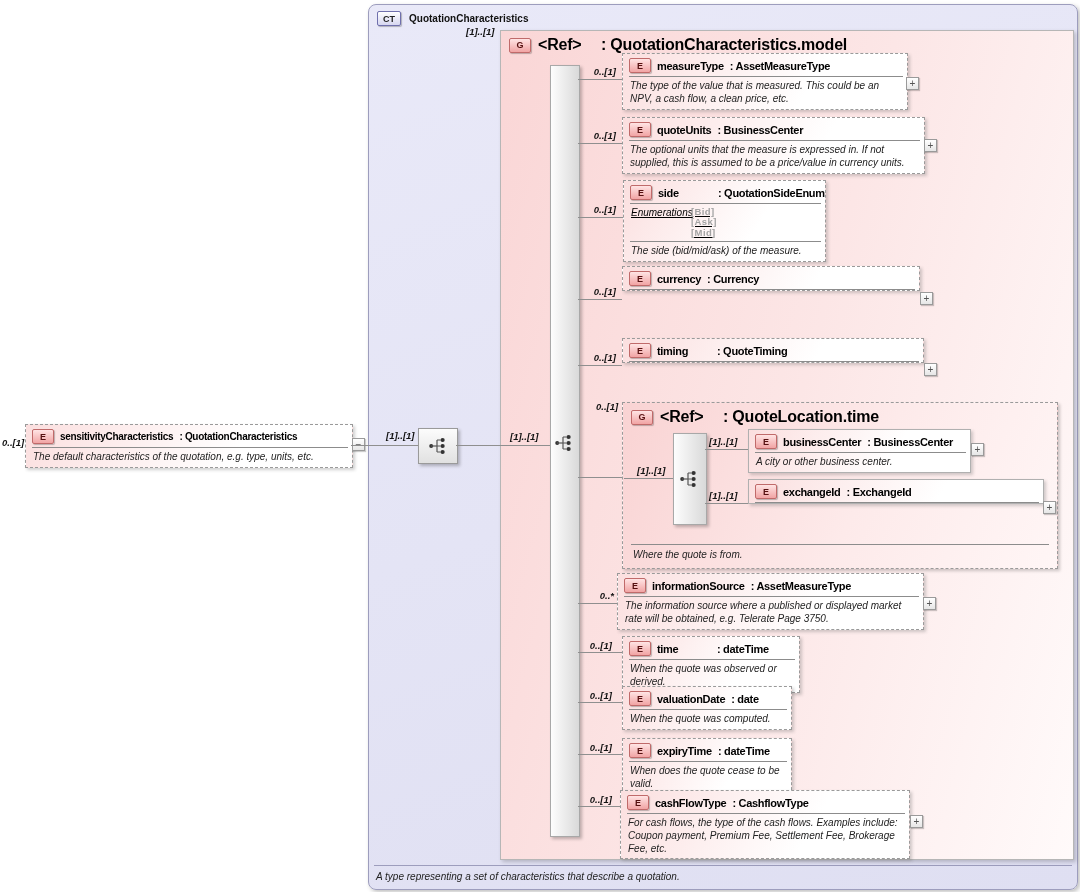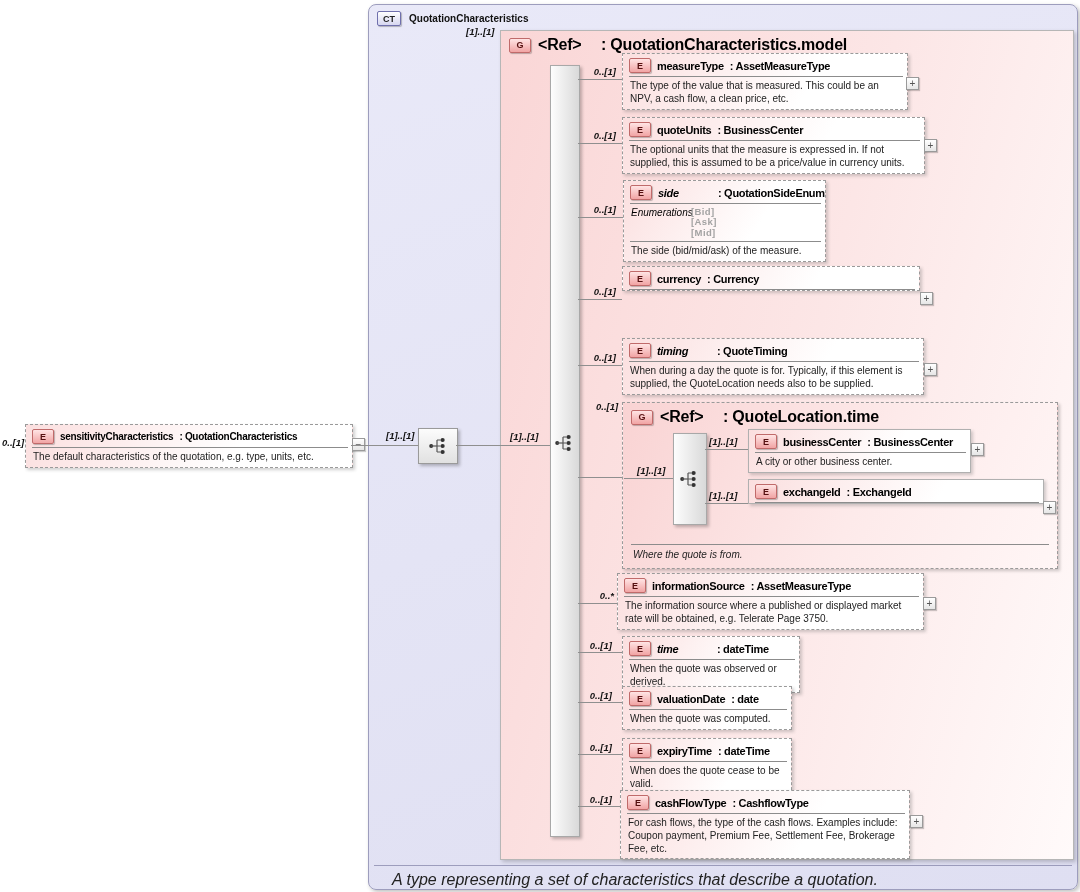--- a/index.html
+++ b/index.html
@@ -6,21 +6,21 @@
   .stage{position:relative;width:1080px;height:892px;background:#ffffff;
          font-family:"Liberation Sans",sans-serif;overflow:hidden;}
 
   
   .ct{position:absolute;left:368px;top:4px;width:708px;height:884px;
       background:linear-gradient(160deg,#e9e9f8,#dfdff2);
       border:1px solid #9d9dbd;border-radius:8px;box-shadow:2px 2px 4px rgba(0,0,0,.25);}
   .ct-head{position:absolute;left:8px;top:6px;display:flex;gap:8px;align-items:center;}
   .ct-title{font-weight:bold;font-size:10px;color:#111;}
   .ct-footline{position:absolute;left:5px;right:5px;top:860px;border-top:1px solid #9d9dbd;}
-  .ct-foot{position:absolute;left:23px;top:866px;font-style:italic;font-size:16px;color:#222;}
+  .ct-foot{position:absolute;left:7px;top:866px;font-style:italic;font-size:10px;color:#222;}
 
   .gmodel{position:absolute;left:500px;top:30px;width:572px;height:828px;
       border:1px solid #b6b6b6;
       background:linear-gradient(105deg,#fad6d6 0%,#fce6e6 50%,#fffafa 100%);
       box-shadow:2px 2px 4px rgba(0,0,0,.2);}
   .ghead{display:flex;gap:7px;align-items:center;padding:5px 8px;white-space:nowrap;}
   .gname{font-weight:bold;font-size:16px;letter-spacing:-.2px;color:#000;}
   .tabref{min-width:56px;}
 
   .qloc{position:absolute;left:622px;top:402px;width:434px;height:165px;
@@ -30,33 +30,33 @@
   .qloc-div{position:absolute;left:8px;right:8px;top:141px;border-top:1px solid #8c8c8c;}
   .qloc-ann{position:absolute;left:10px;top:146px;font-style:italic;font-size:10px;color:#222;}
 
   
   .ebox{position:absolute;border:1px dashed #9a9a9a;
       background:linear-gradient(120deg,#fbdfdf,#ffffff 65%);
       box-shadow:2px 2px 3px rgba(100,100,100,.3);}
   .ebox.solid{border-style:solid;border-color:#b0b0b0;}
   .ehead{display:flex;align-items:center;gap:6px;padding:4px 6px 2px 6px;white-space:nowrap;}
   .ename,.etype{font-weight:bold;font-size:11px;letter-spacing:-.3px;color:#000;}
-  .ename.tab{min-width:54px;font-style:italic;}
+  .ename.tab{min-width:54px;}
   .ename.sm,.etype.sm{font-size:10px;letter-spacing:-.3px;}
   .ediv{border-top:1px solid #8c8c8c;margin:1px 4px 0 6px;}
-  .eann{font-size:10px;color:#222;padding:3px 7px 3px 7px;line-height:1.28;}
+  .eann{font-style:italic;font-size:10px;color:#222;padding:3px 7px 3px 7px;line-height:1.28;}
 
   
   .badge{flex:0 0 auto;width:20px;height:13px;display:flex;align-items:center;justify-content:center;
       font-weight:bold;font-size:9px;border-radius:2px;box-shadow:1px 1px 1px rgba(0,0,0,.25);}
   .badge-e{border:1px solid #c06a6a;background:linear-gradient(#ffe4e4,#f1a4a4);color:#551010;}
   .badge-ct{width:22px;border:1px solid #7070ad;background:linear-gradient(#ffffff,#d6d6f0);color:#222;}
 
   
-  .enumwrap{display:flex;padding:3px 20px 2px 7px;}
+  .enumwrap{display:flex;padding:3px 20px 2px 7px;text-decoration:underline;}
   .enumlabel{font-style:italic;font-size:10px;color:#000;width:60px;}
   .enumvals{display:flex;flex-direction:column;font-weight:bold;font-size:9.5px;color:#a3a3a3;
       line-height:1.08;letter-spacing:.4px;}
 
   
   .ln{position:absolute;height:1px;background:#8f8f8f;}
   .card{position:absolute;font-style:italic;font-weight:bold;font-size:9.5px;color:#111;white-space:nowrap;}
   .card.r{width:32px;text-align:right;}
   .plusbox,.minusbox{position:absolute;width:13px;height:13px;box-sizing:border-box;
       border:1px solid #9a9a9a;background:linear-gradient(#ffffff,#e6e6e6);
@@ -182,21 +182,20 @@
   </div>
   <div class="plusbox" style="left:920px;top:292px;">+</div>
 
   <div class="ebox" style="left:622px;top:338px;width:300px;">
     <div class="ehead">
       <span class="badge badge-e">E</span>
       <span class="ename tab">timing</span>
       <span class="etype">: QuoteTiming</span>
     </div>
     <div class="ediv"></div>
-    <div class="eann">When during a day the quote is for. Typically, if this element is supplied, the QuoteLocation needs also to be supplied.</div>
   </div>
   <div class="plusbox" style="left:924px;top:363px;">+</div>
 
   <div class="qloc">
     <div class="ghead">
       <span class="badge badge-e">G</span>
       <span class="gname tabref">&lt;Ref&gt;</span>
       <span class="gname">: QuoteLocation.time</span>
     </div>
 

